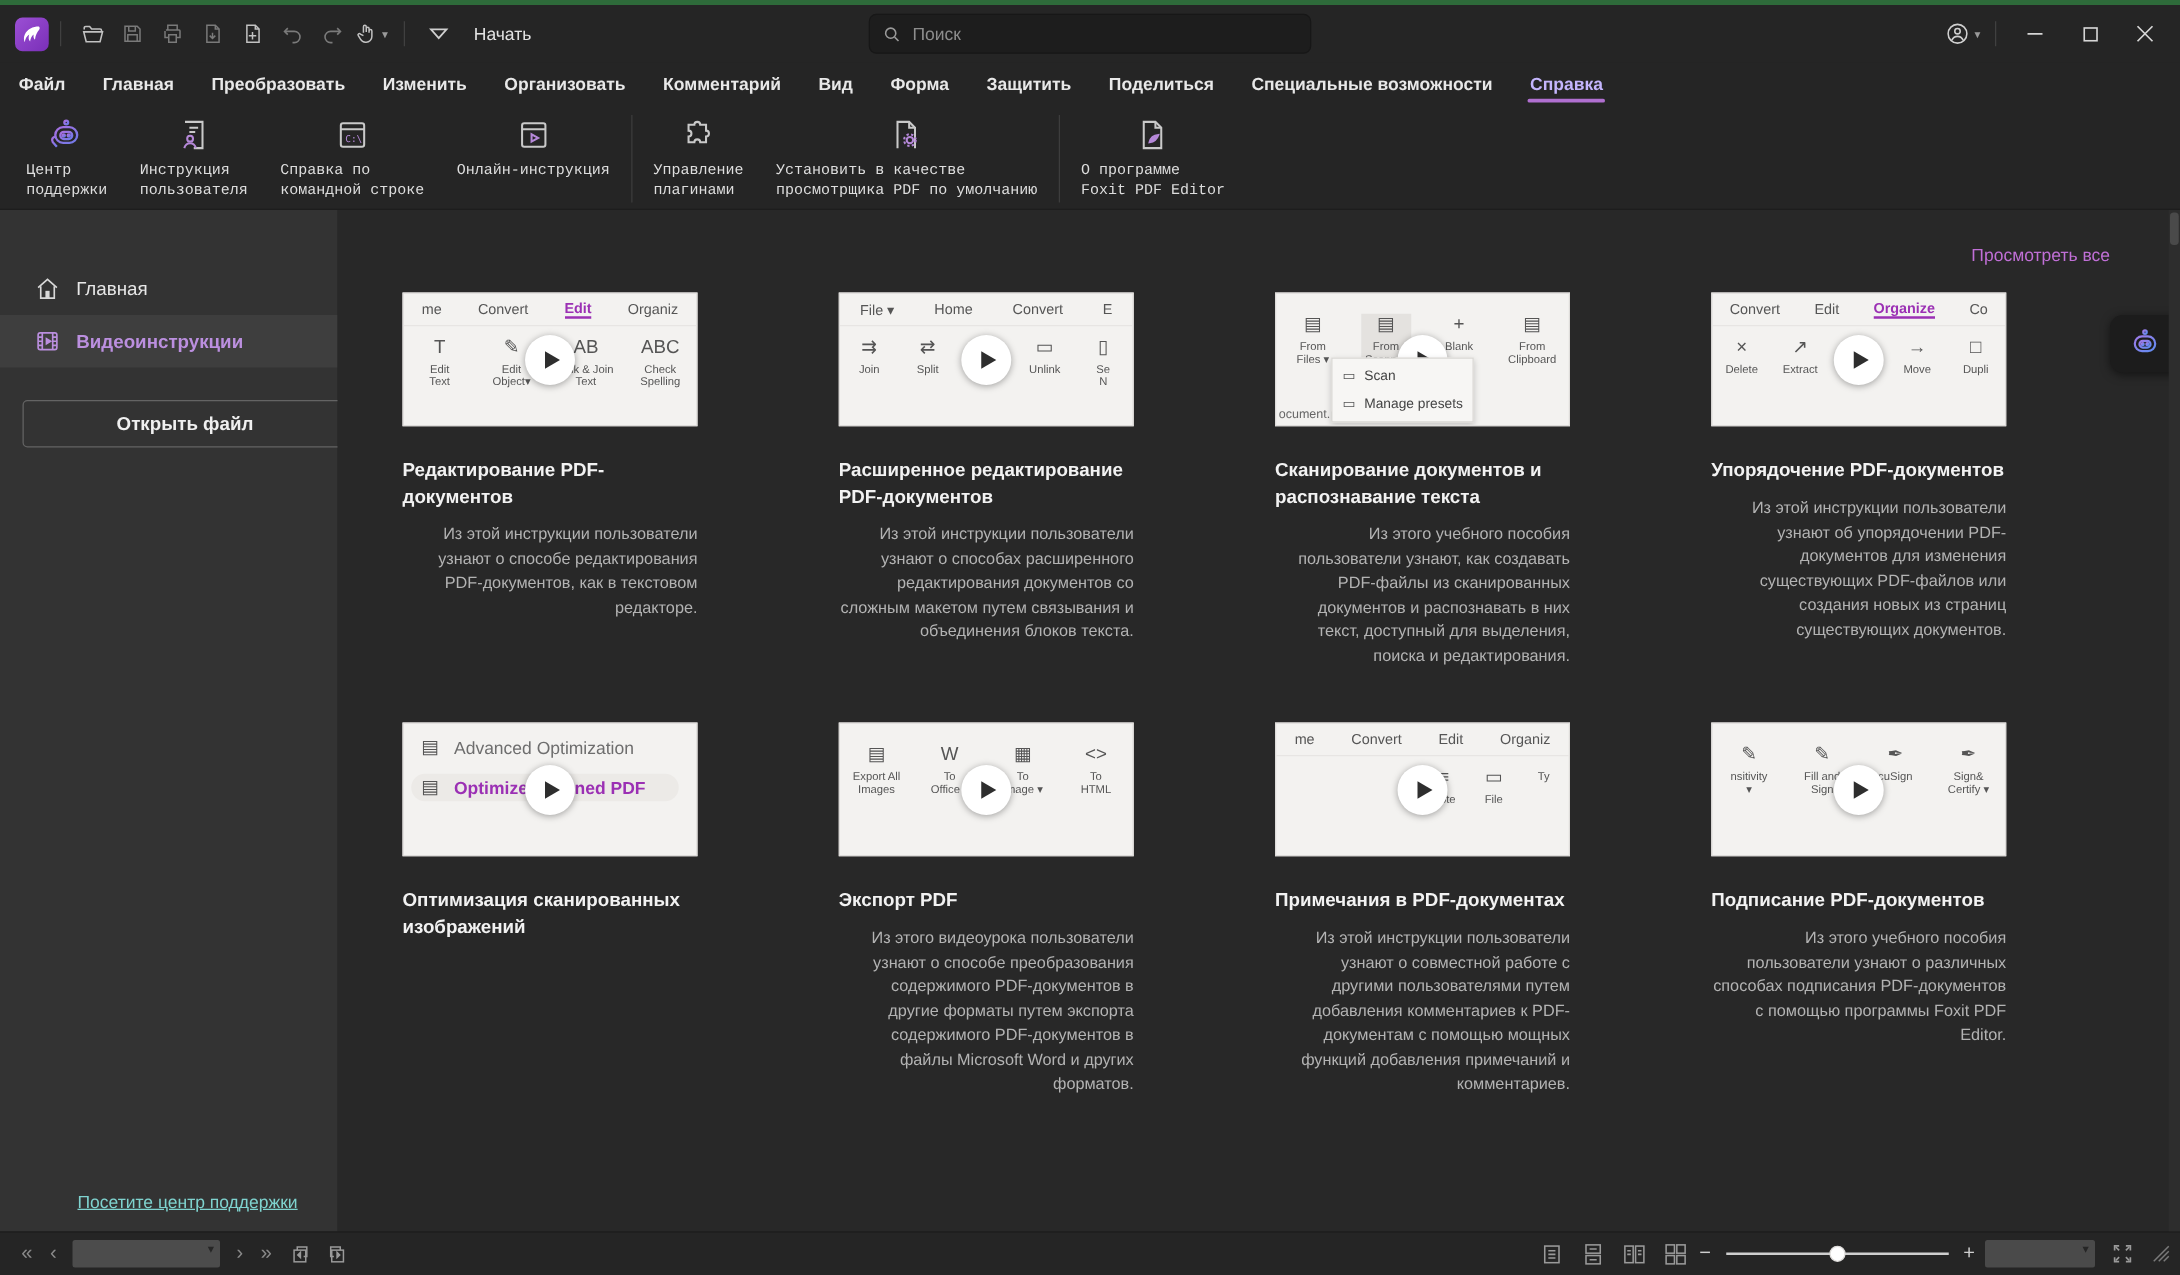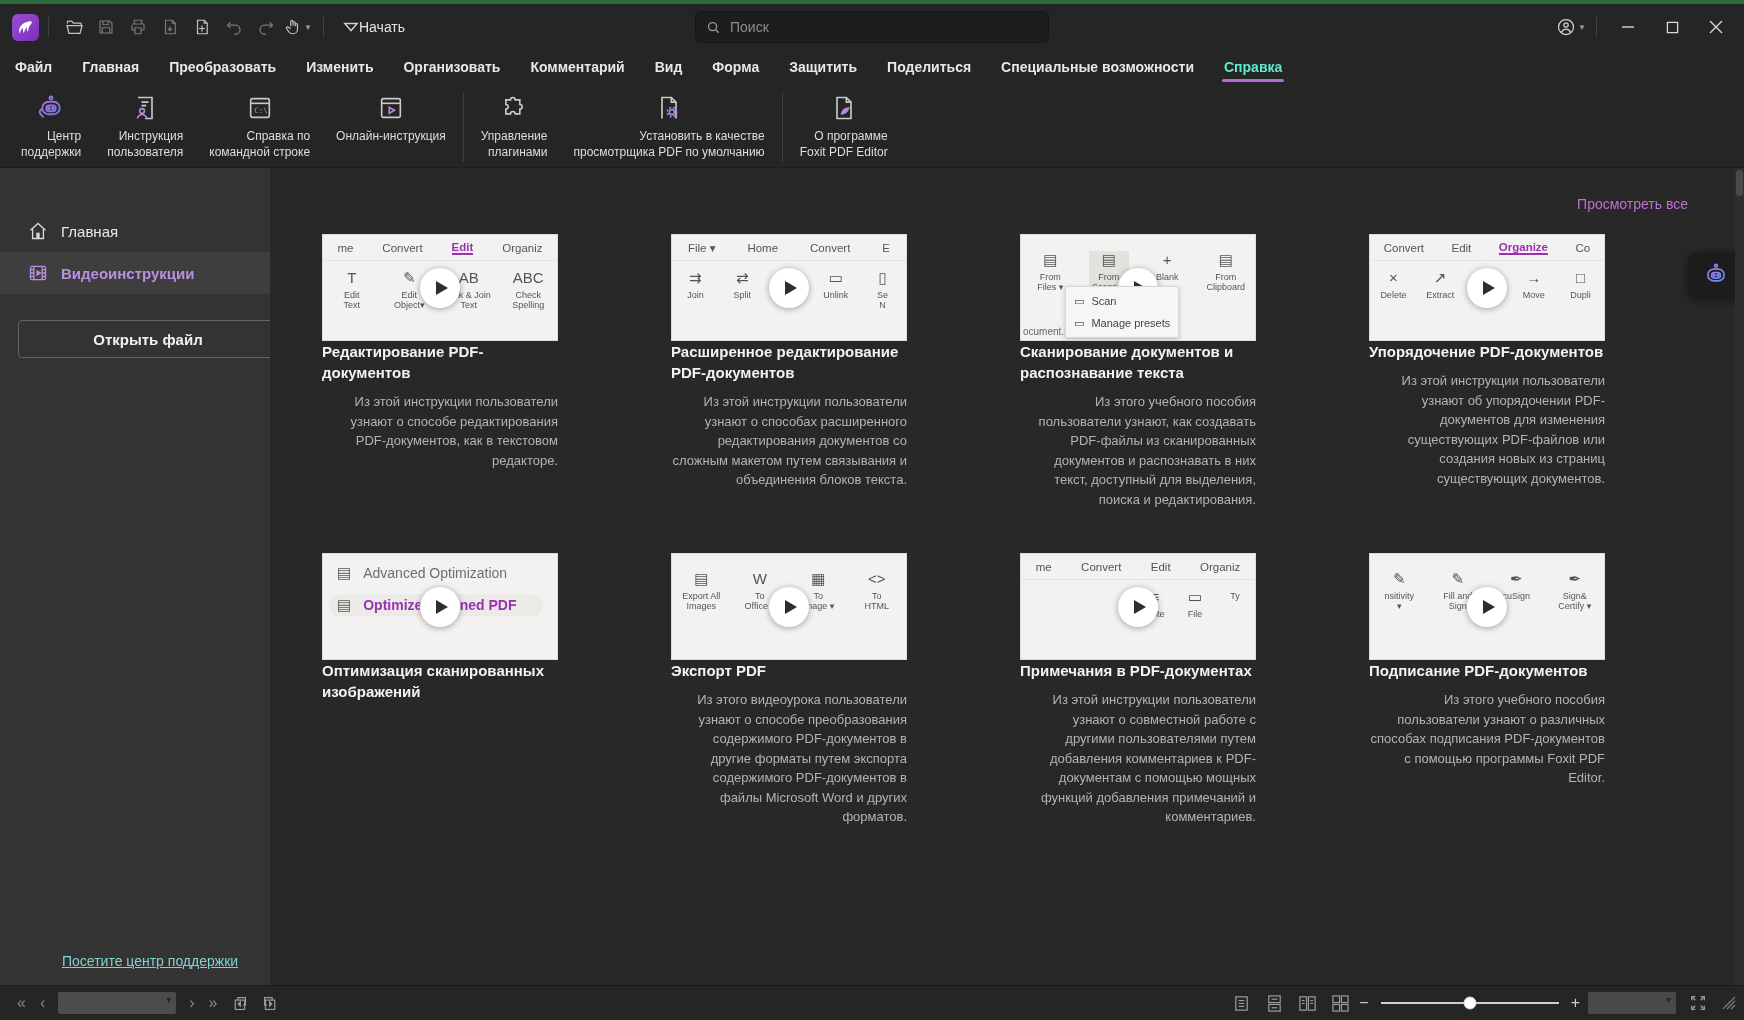--- a/index.html
+++ b/index.html
@@ -10,51 +10,51 @@
   
   .green-edge { height:4px; background:#2e6b3a; }
 
   
   .titlebar { height:46px; background:#252525; display:flex; align-items:center; padding:0 6px 0 12px; position:relative; }
   .logo { width:27px; height:27px; border-radius:6px; background:linear-gradient(135deg,#9b4fd4,#7a2fb8); display:flex; align-items:center; justify-content:center; }
   .tb-sep { width:1px; height:20px; background:#404040; margin:0 9px; }
   .tb-btn { width:32px; height:32px; display:flex; align-items:center; justify-content:center; border-radius:4px; color:#c2c2c2; position:relative; }
   .tb-btn.dim { color:#7a7a7a; }
   .tb-caret { font-size:8px; color:#9a9a9a; margin-left:2px; }
-  .start-group { display:flex; align-items:center; gap:0; margin-left:10px; color:#e3e3e3; font-size:14px; }
+  .start-group { display:flex; align-items:center; gap:20px; margin-left:10px; color:#e3e3e3; font-size:14px; }
   .searchbox { position:absolute; left:50%; top:7px; transform:translateX(-50%); width:354px; height:32px; background:#1d1d1d; border:1px solid #171717; border-radius:6px; display:flex; align-items:center; padding:0 10px; gap:9px; color:#8d8d8d; font-size:14px; }
   .tb-right { margin-left:auto; display:flex; align-items:center; }
   .win-btn { width:44px; height:40px; display:flex; align-items:center; justify-content:center; color:#cfcfcf; }
 
   
   .tabrow { height:34px; background:#252525; display:flex; align-items:center; padding-left:0; }
   .tab { position:relative; padding:0 15px; font-size:14px; font-weight:700; color:#e8e8e8; height:100%; display:flex; align-items:center; cursor:default; }
-  .tab.active { color:#5eead4; }
+  .tab.active { color:#c4b5fd; }
   .tab.active::after { content:""; position:absolute; left:13px; right:13px; bottom:2px; height:3px; border-radius:2px; background:#b06fd0; }
 
   
   .ribbon { height:84px; background:#252525; display:flex; align-items:flex-start; padding:6px 0 0 8px; border-bottom:1px solid #1d1d1d; }
   .rb-item { display:flex; flex-direction:column; align-items:center; gap:5px; padding:2px 13px 0; color:#dedede; }
   .rb-item .rb-ic { height:32px; display:flex; align-items:center; justify-content:center; color:#cbcbcb; }
-  .rb-label { font-size:12px; line-height:1.3; text-align:right; white-space:pre-line; }
+  .rb-label { font-size:12px; line-height:1.3; text-align:left; white-space:pre-line;font-family:Liberation Mono, monospace; }
   .rb-sep { width:1px; height:70px; background:#3d3d3d; margin:2px 4px 0; }
 
   
   .main { display:flex; height:817px; position:relative; }
   .sidebar { width:270px; background:#333333; padding-top:42px; position:relative; flex-shrink:0; }
   .sb-item { height:42px; display:flex; align-items:center; gap:13px; padding-left:28px; font-size:15px; color:#e8e8e8; }
   .sb-item.active { background:#3e3e3e; color:#bb8fdf; font-weight:700; }
   .sb-open { display:block; margin:26px 18px 0; width:260px; height:38px; border:1px solid #646464; border-radius:4px; background:transparent; color:#f0f0f0; font-size:15px; font-weight:700; font-family:inherit; }
   .sb-link { position:absolute; left:62px; bottom:16px; font-size:14px; color:#7fd3cf; text-decoration:underline; cursor:pointer; }
 
   .content { flex:1; background:#282828; position:relative; padding:28px 56px 0 52px; }
   .view-all { text-align:right; font-size:14px; color:#c06fd6; margin-bottom:22px; cursor:pointer; }
   .grid { display:grid; grid-template-columns:repeat(4,236px); column-gap:113px; row-gap:44px; }
   .card {}
-  .card-title { font-size:15px; font-weight:700; color:#f2f2f2; line-height:1.4; }
+  .card-title { margin-top:25px; font-size:15px; font-weight:700; color:#f2f2f2; line-height:1.4; }
   .card-desc { margin-top:9px; font-size:13px; color:#b3b3b3; line-height:1.5;text-align:right; }
 
   
   .thumb { width:236px; height:107px; background:#f3f2f0; border:1px solid #dedcda; position:relative; color:#4d4d4d; overflow:hidden; }
   .t-tabs { display:flex; justify-content:space-around; align-items:center; height:26px; font-size:11.5px; color:#555; border-bottom:1px solid #e7e5e3; }
   .t-tab.active { color:#9b30b4; font-weight:700; border-bottom:2px solid #9b30b4; }
   .t-btns { display:flex; justify-content:space-around; align-items:flex-start; padding-top:8px; }
   .t-btn { display:flex; flex-direction:column; align-items:center; gap:3px; min-width:40px; }
   .t-btn.hl { background:#e4e2df; }
   .t-ic { font-size:15px; line-height:18px; color:#555; }

